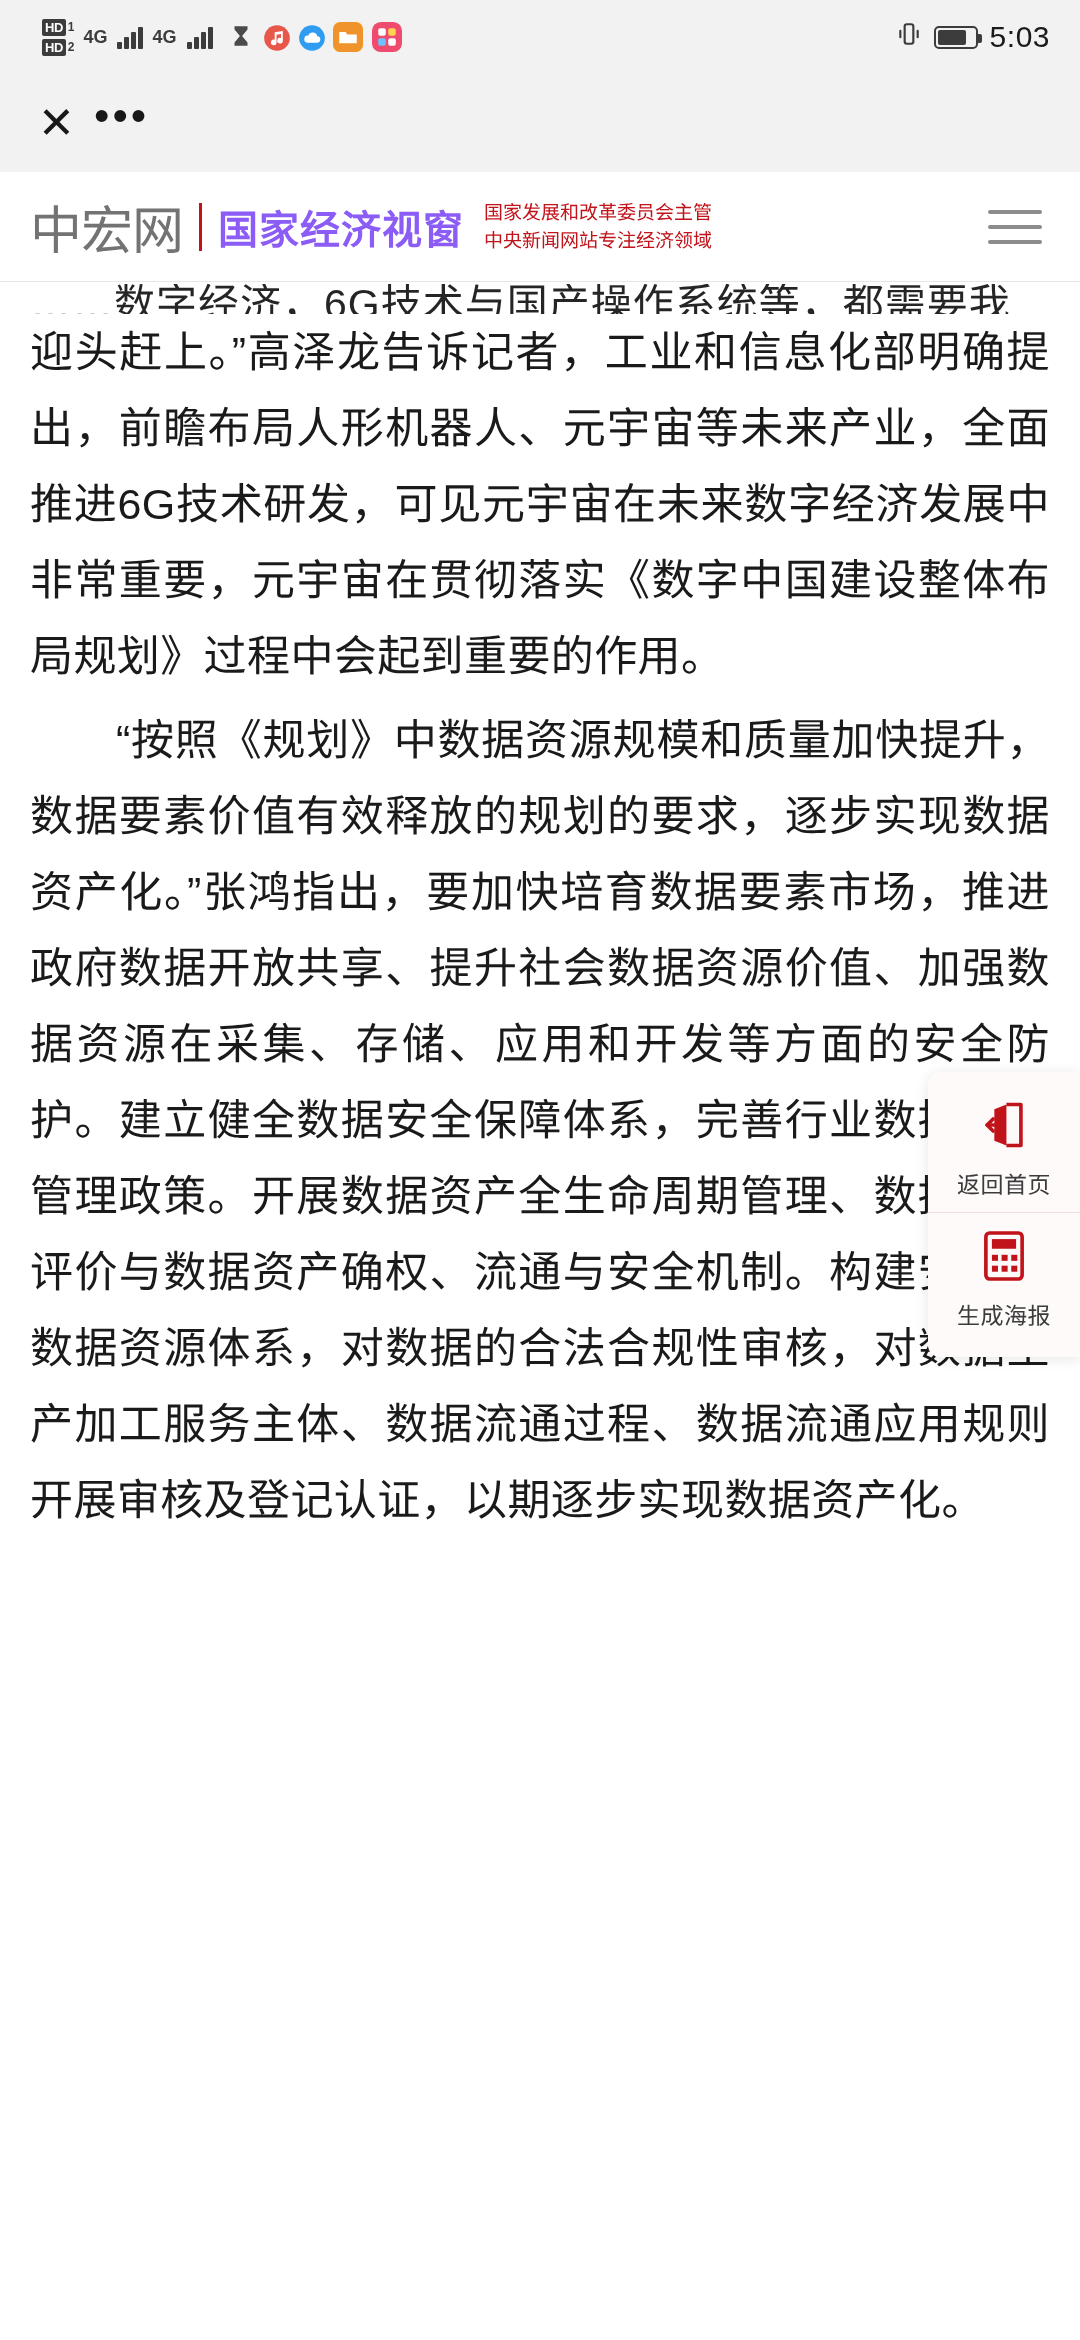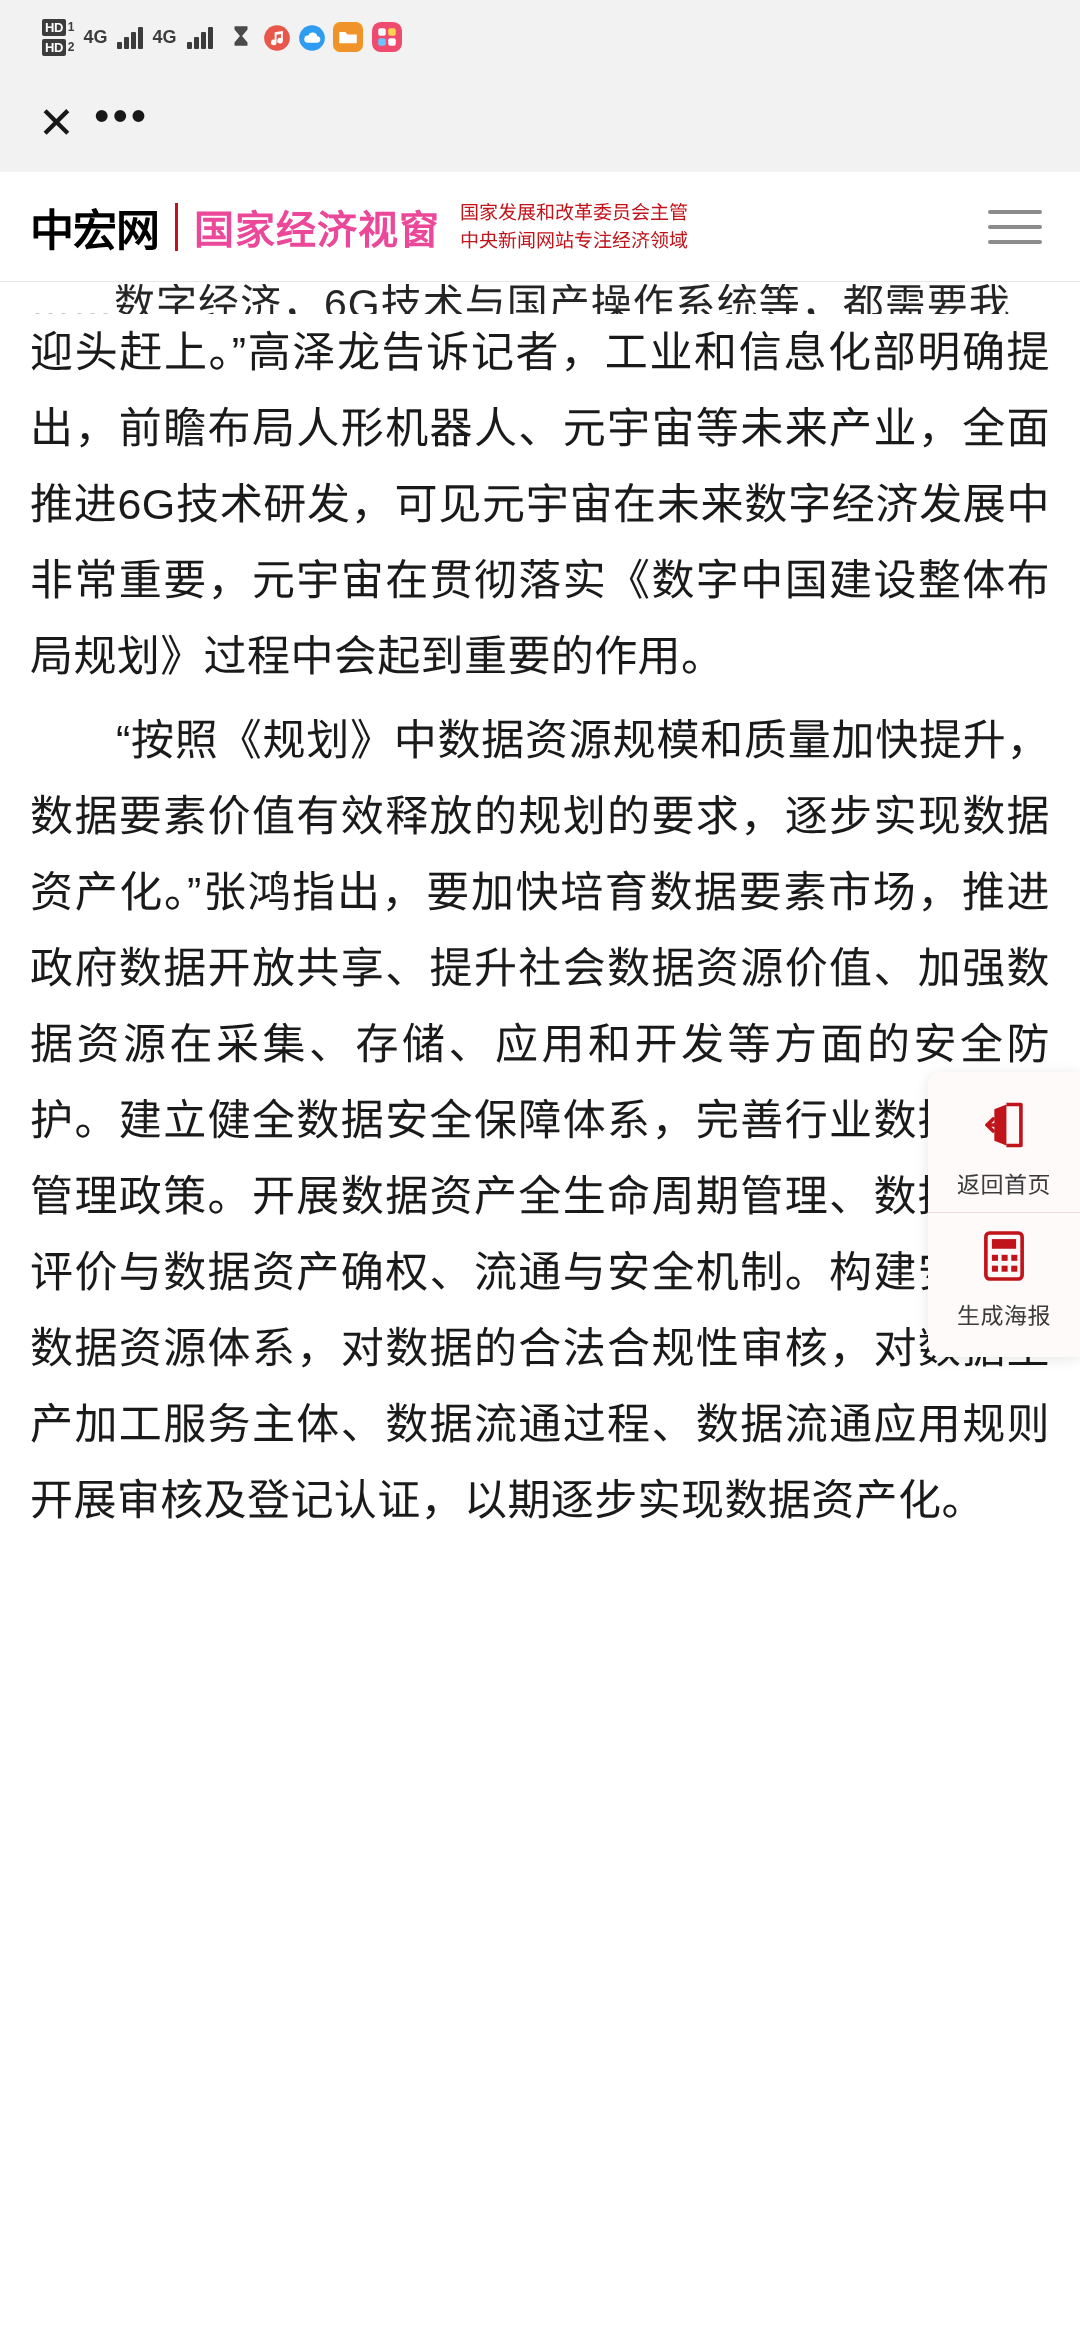--- a/index.html
+++ b/index.html
@@ -92,32 +92,32 @@
   .siteheader {
     height: 110px;
     background: #ffffff;
     border-bottom: 1px solid #e6e6e6;
     display: flex;
     align-items: center;
     padding: 0 30px;
     position: relative;
   }
   .logo-main {
-    font-size: 44px;
-    color: #000000;
-    font-weight: 700;
+    font-size: 52px;
+    color: #737373;
+    font-weight: 400;
     font-family: "DejaVu Sans", "Liberation Sans", sans-serif;
     letter-spacing: -1px;
   }
   .logo-div {
     width: 3px; height: 48px; background: #c0131a; margin: 0 16px;
   }
   .logo-sub {
     font-size: 40px;
-    color: #ec4899;
+    color: #8b5cf6;
     font-weight: 700;
     letter-spacing: 1px;
   }
   .logo-slogan {
     margin-left: 20px;
     font-size: 19px;
     color: #c0131a;
     line-height: 1.45;
   }
   .hamburger {
@@ -235,20 +235,32 @@
       <svg viewBox="0 0 24 24" width="30" height="30">
           <rect width="24" height="24" rx="7" fill="#ef4b6e"></rect>
           <rect x="5" y="5" width="6" height="6" rx="1.6" fill="#fff"></rect>
           <rect x="13" y="5" width="6" height="6" rx="1.6" fill="#ffd34d"></rect>
           <rect x="5" y="13" width="6" height="6" rx="1.6" fill="#6cc3ff"></rect>
           <rect x="13" y="13" width="6" height="6" rx="1.6" fill="#fff"></rect>
         </svg>
     </span>
   </div>
 
+  <div class="sb-right">
+    <span class="vib">
+      <svg viewBox="0 0 24 24" width="26" height="26">
+          <rect x="8" y="3" width="8" height="18" rx="2" fill="none" stroke="#3c3c3c" stroke-width="2"></rect>
+          <path d="M4 9v6M20 9v6" stroke="#3c3c3c" stroke-width="2" stroke-linecap="round"></path>
+        </svg>
+    </span>
+    <span class="batt">
+        <span class="fill"></span>
+      </span>
+    <span class="clock">5:03</span>
+  </div>
 </div>
 
 <div class="navbar">
   <div class="nav-close">✕</div>
   <div class="nav-more">•••</div>
 </div>
 
 <div class="siteheader">
   <span class="logo-main">中宏网</span>
   <span class="logo-div"></span>

